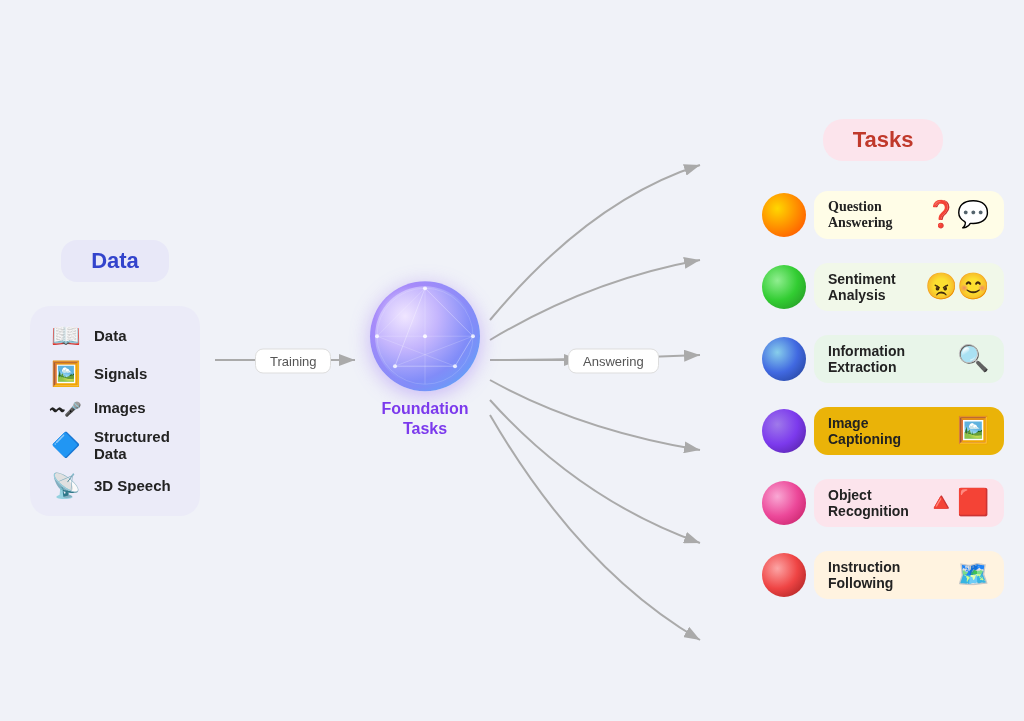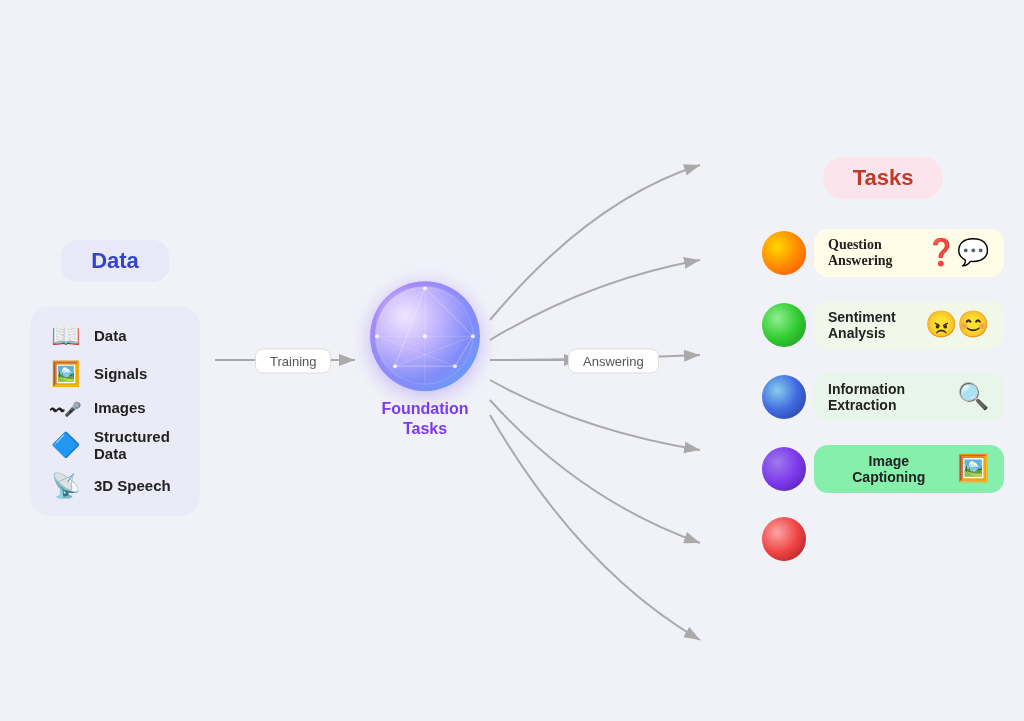--- a/index.html
+++ b/index.html
@@ -177,21 +177,21 @@
     }
 
     .task-icon {
       font-size: 26px;
     }
 
     
     .task-qa { background: #fffde7; font-family: Liberation Serif, serif; }
     .task-sa { background: #f1f8e9; }
     .task-ie { background: #e8f5e9; }
-    .task-ic { background: #86efac; text-align: center; }
+    .task-ic { background: #eab308; }
     .task-or { background: #fce4ec; }
     .task-if { background: #fff3e0; }
 
     
     .sphere-qa { background: radial-gradient(circle at 35% 35%, #ffd700, #ff8c00, #ff4500); }
     .sphere-sa { background: radial-gradient(circle at 35% 35%, #90ee90, #32cd32, #228b22); }
     .sphere-ie { background: radial-gradient(circle at 35% 35%, #87ceeb, #4169e1, #1e3a8a); }
     .sphere-ic { background: radial-gradient(circle at 35% 35%, #9f7aea, #7c3aed, #4c1d95); }
     .sphere-or { background: radial-gradient(circle at 35% 35%, #f9a8d4, #ec4899, #be185d); }
     .sphere-if { background: radial-gradient(circle at 35% 35%, #fca5a5, #ef4444, #991b1b); }
@@ -369,19 +369,30 @@
     </div>
 
     <div class="task-row">
       <div class="task-sphere sphere-ic"></div>
       <div class="task-box task-ic">
         <span class="task-box-text">Image<br>Captioning</span>
         <span class="task-icon">🖼️</span>
       </div>
     </div>
 
+    <div class="task-row">
+      <div class="task-sphere sphere-or"></div>
+      <div class="task-box task-or">
+        <span class="task-box-text">Object<br>Recognition</span>
+        <span class="task-icon">🔺🟥</span>
+      </div>
+    </div>
 
     <div class="task-row">
       <div class="task-sphere sphere-if"></div>
+      <div class="task-box task-if">
+        <span class="task-box-text">Instruction<br>Following</span>
+        <span class="task-icon">🗺️</span>
+      </div>
     </div>
   </div>
 
 </div>
 
 </body></html>

